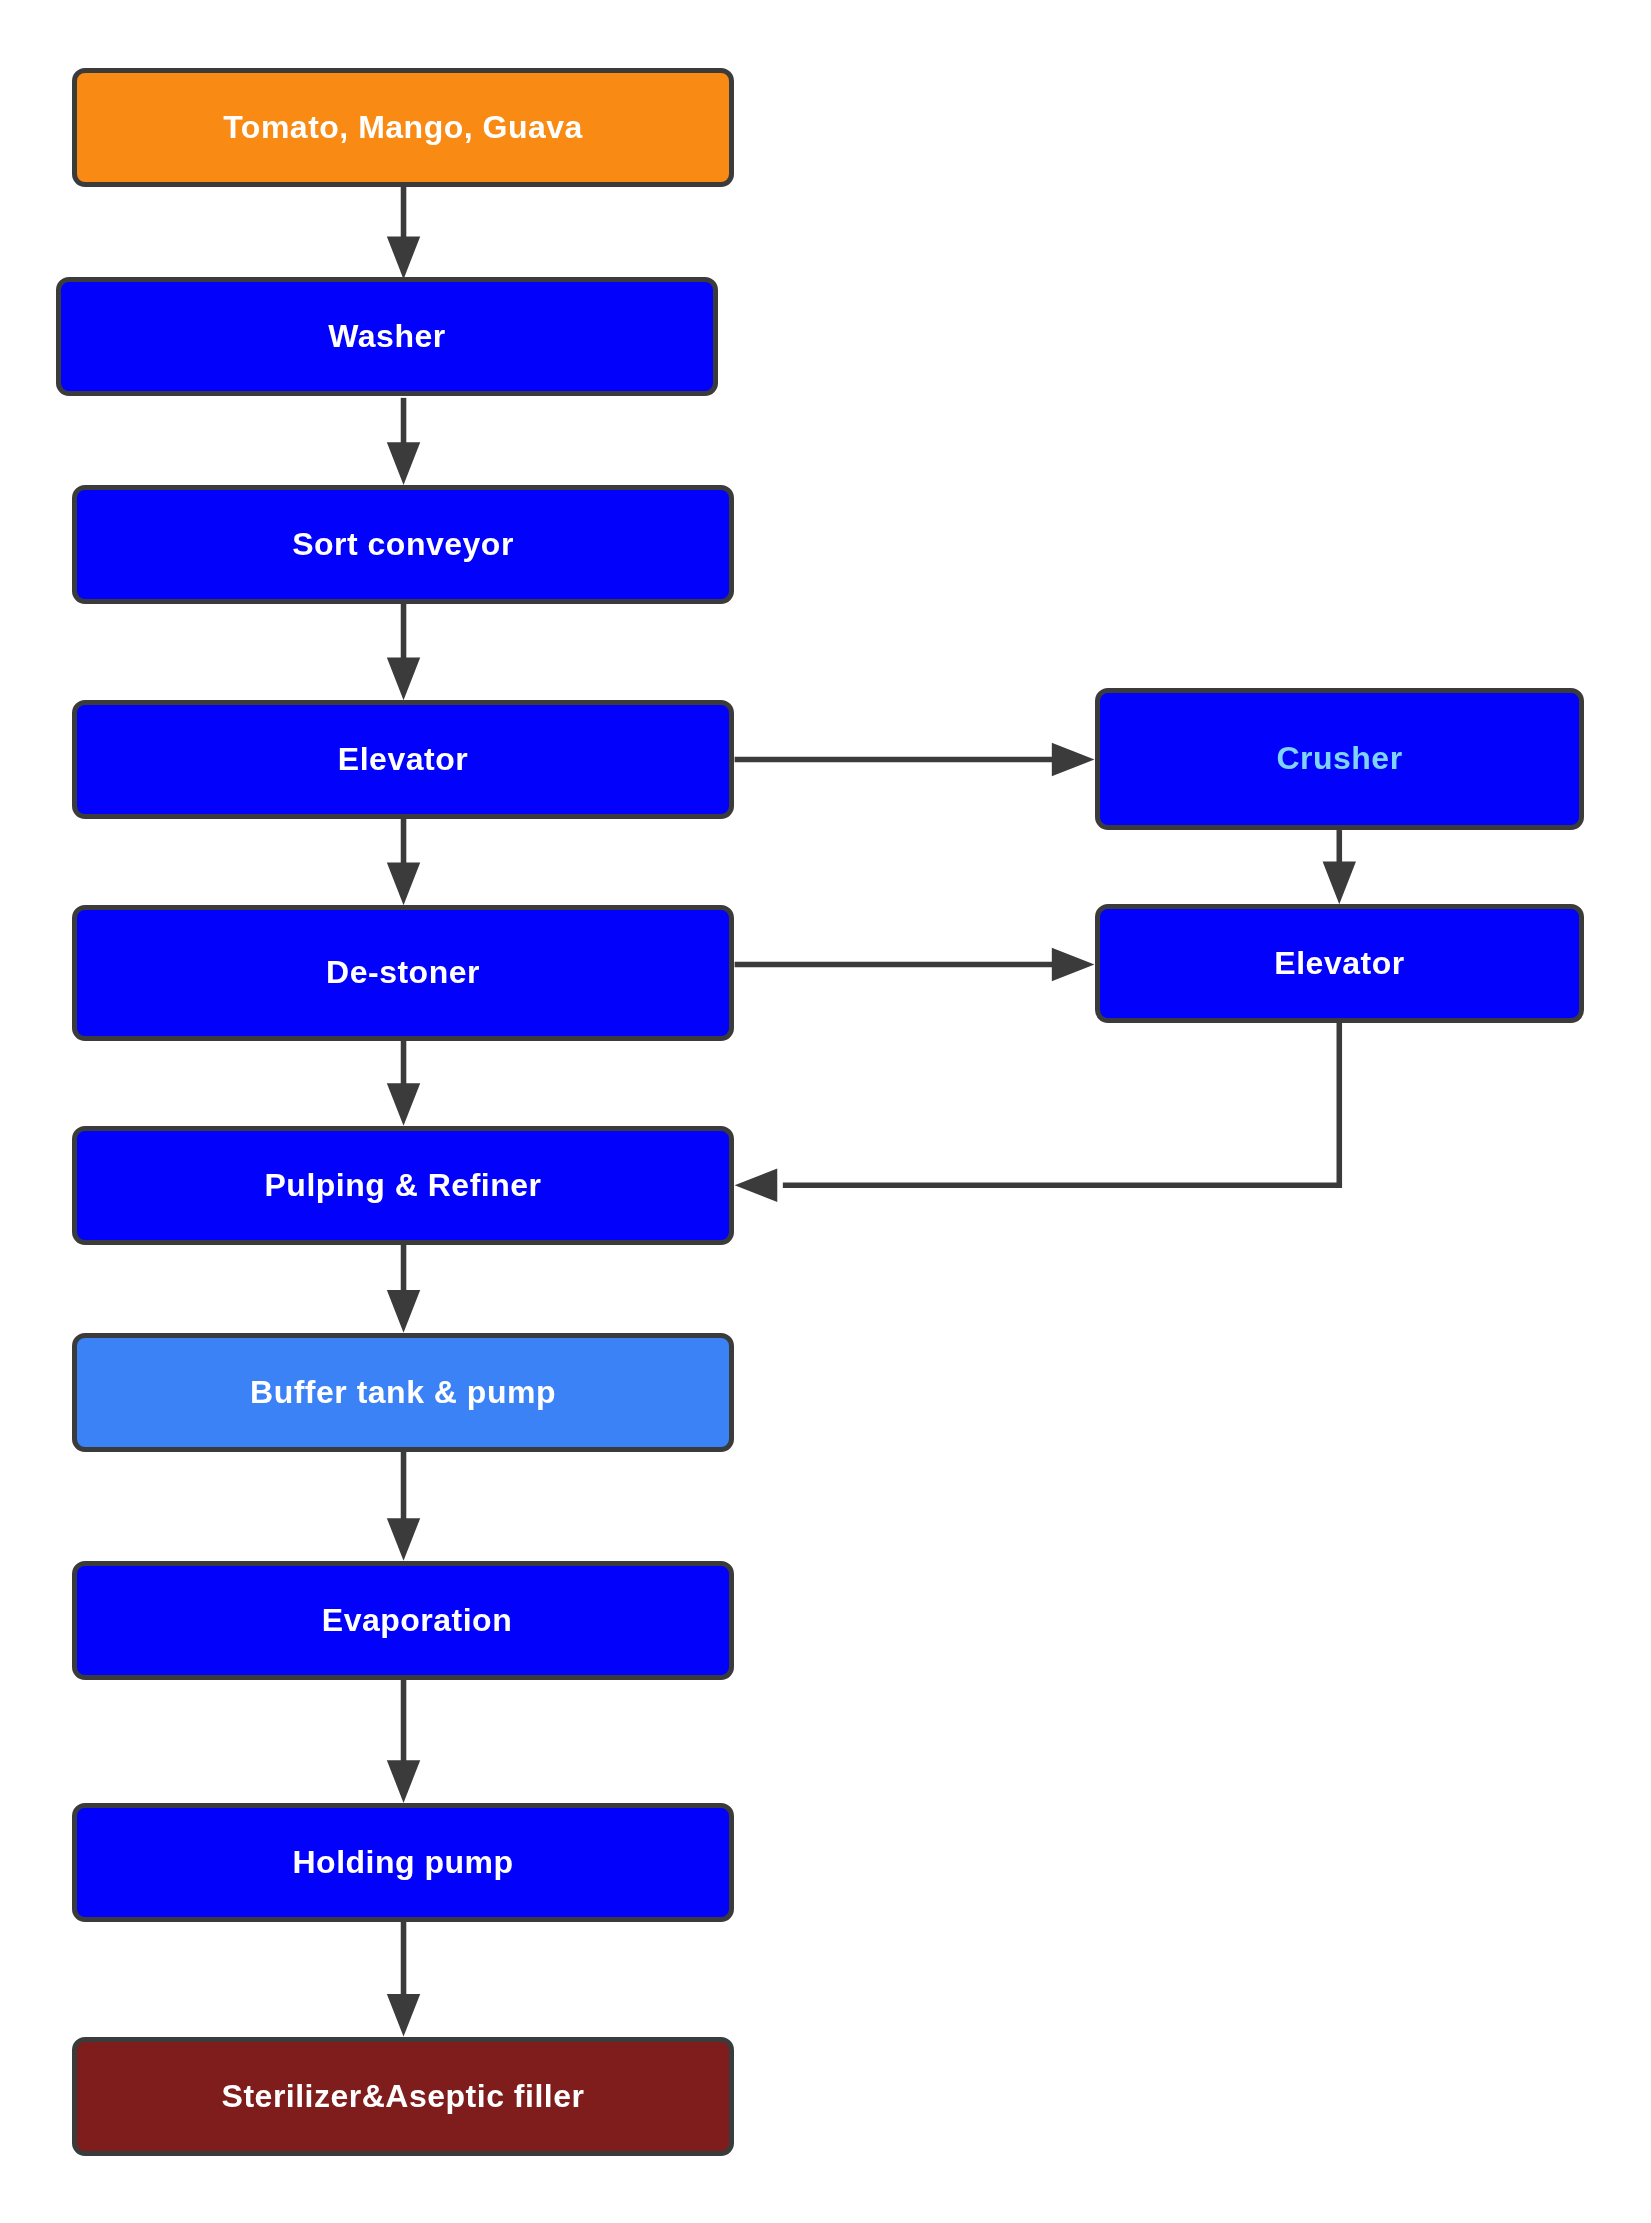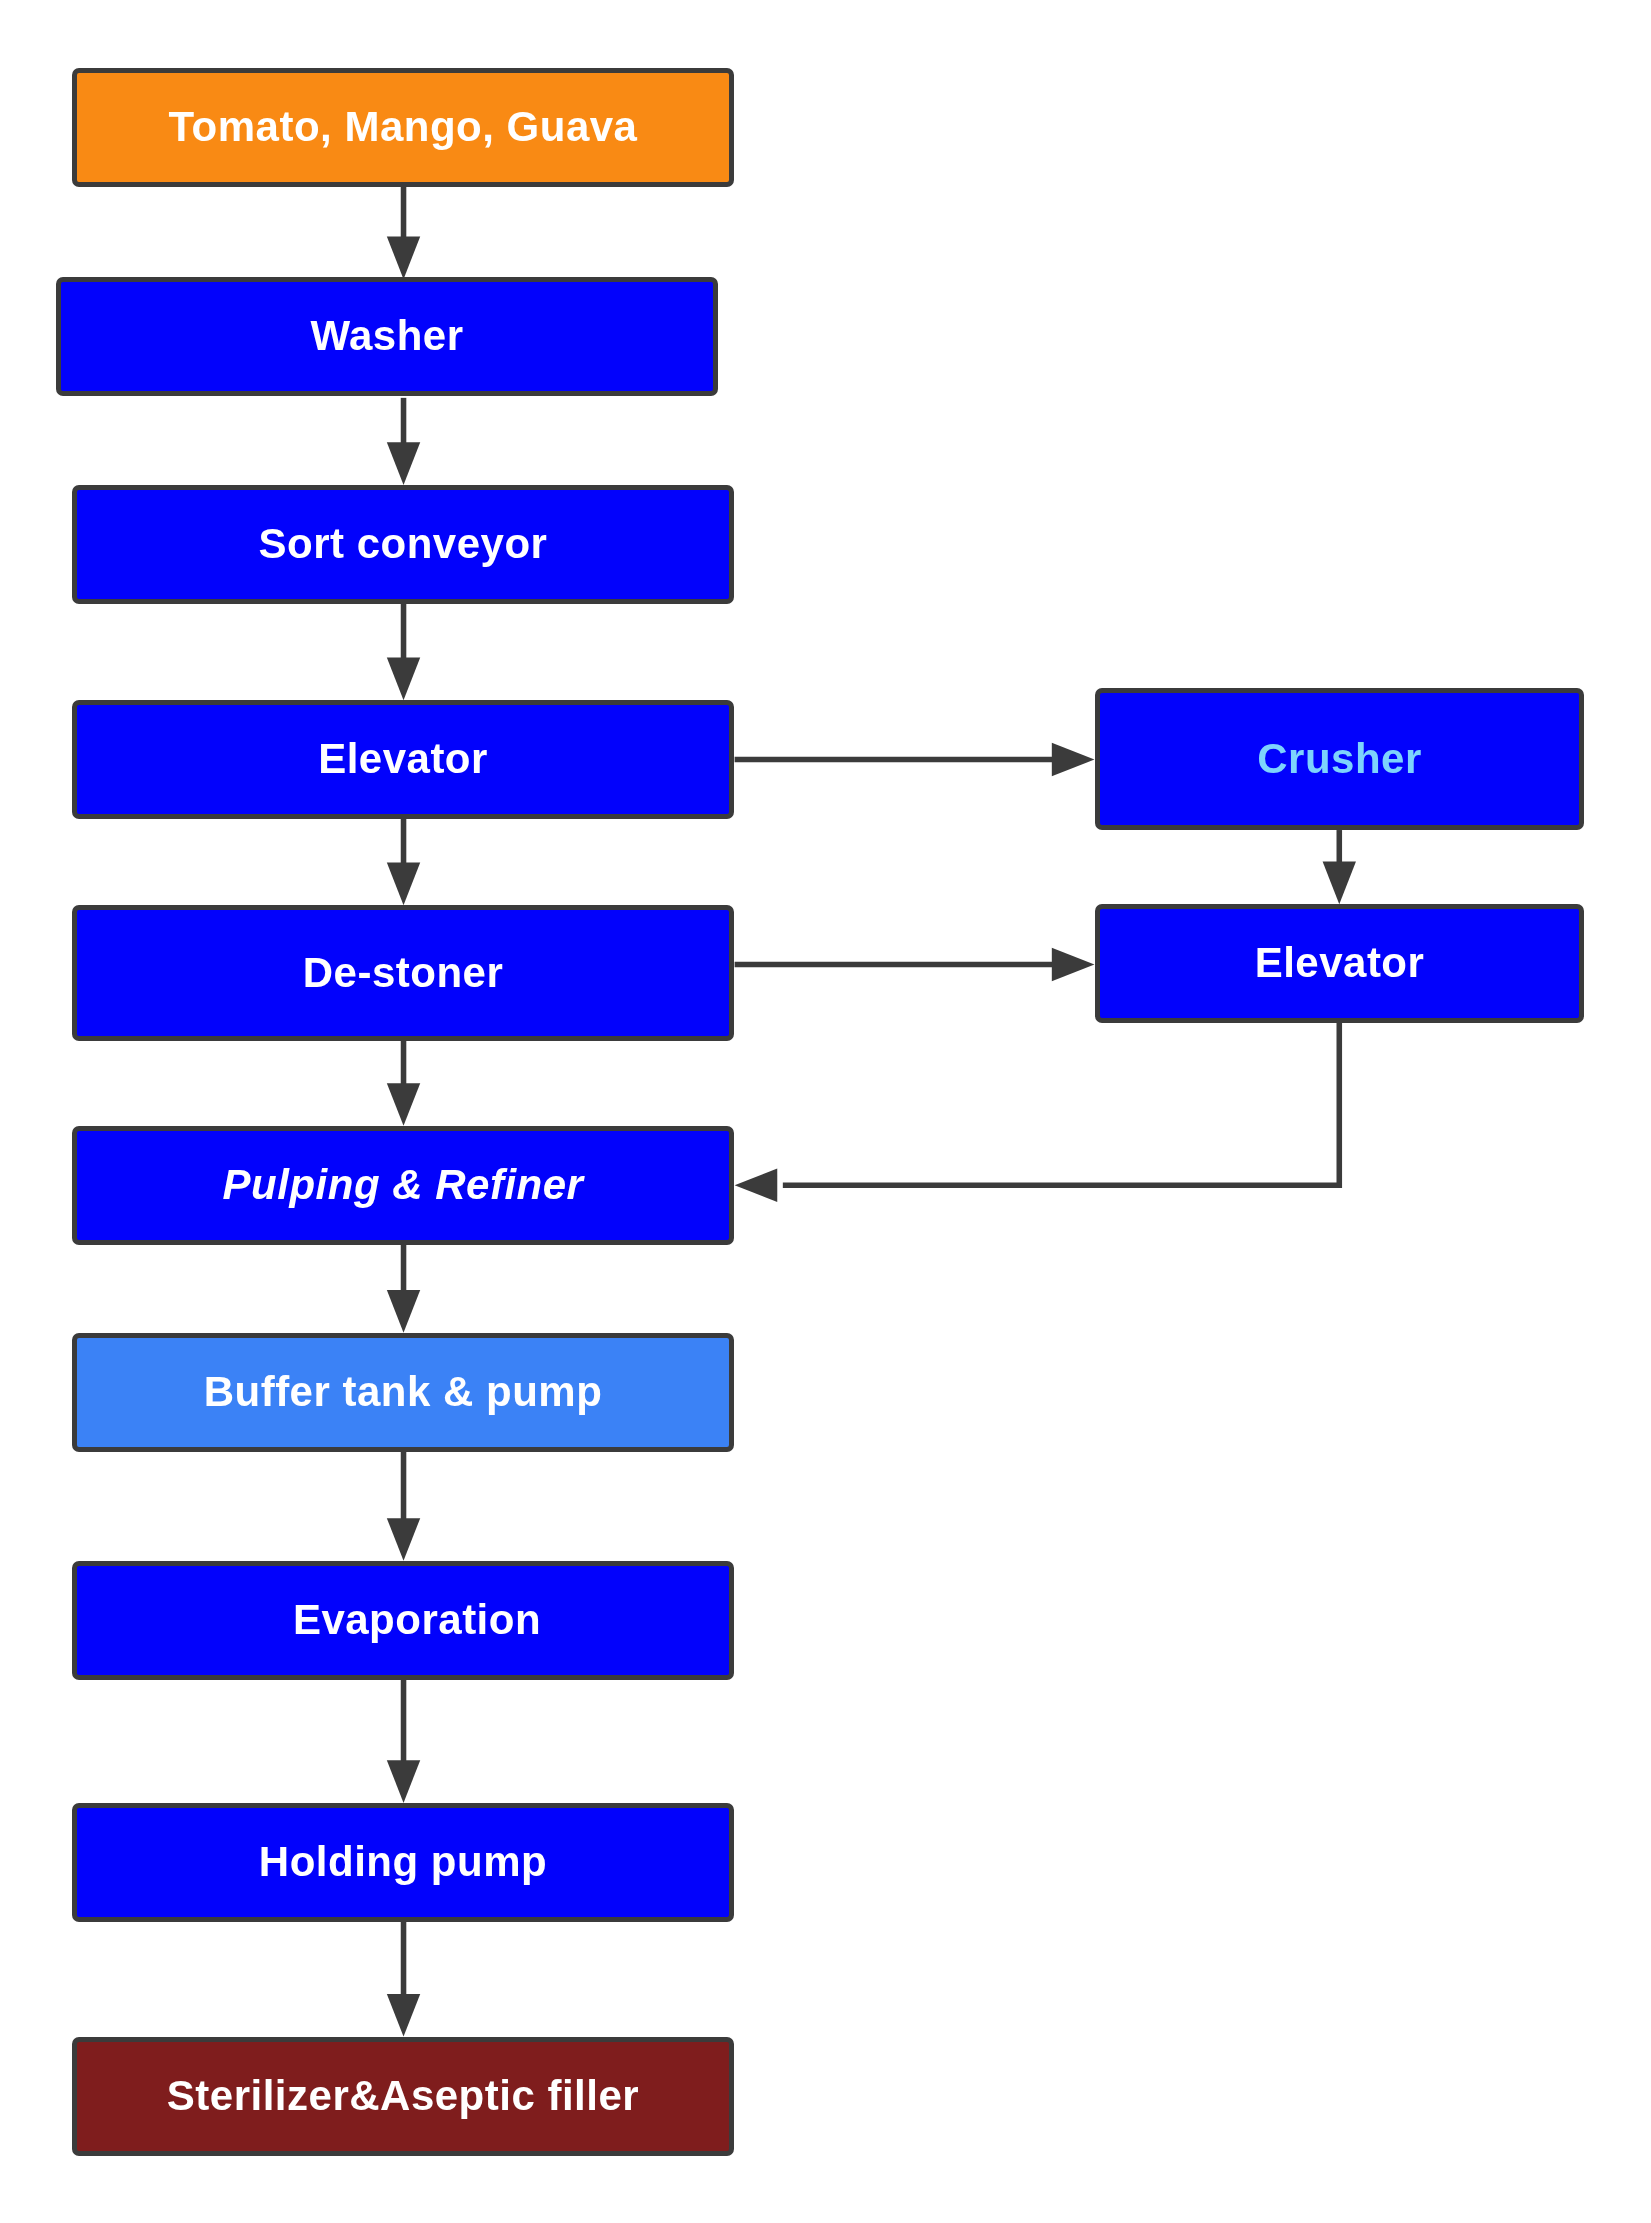--- a/index.html
+++ b/index.html
@@ -21,27 +21,27 @@
     fill: none;
     stroke-width: 6px;
     stroke-linecap: butt;
     stroke-linejoin: miter;
   }
   .edge-head { stroke: none; }
   .node {
     position: absolute;
     box-sizing: border-box;
     border: 5.6px solid #3b3b3b;
-    border-radius: 7px;
+    border-radius: 13px;
     display: flex;
     align-items: center;
     justify-content: center;
     text-align: center;
     font-weight: bold;
-    font-size: 42px;
+    font-size: 32px;
     line-height: 1.1;
     z-index: 1;
     letter-spacing: 0.5px;
   }
 </style>
 </head>
 <body>
 
 <div id="canvas">
 
@@ -120,21 +120,21 @@
   <div class="node" style="left: 72px; top: 485px; width: 662px; height: 119px; background: rgb(2, 2, 252); border-color: rgb(59, 59, 59); color: rgb(255, 255, 255);">Sort conveyor</div>
 
   <div class="node" style="left: 72px; top: 700px; width: 662px; height: 119px; background: rgb(2, 2, 252); border-color: rgb(59, 59, 59); color: rgb(255, 255, 255);">Elevator</div>
 
   <div class="node" style="left: 1095px; top: 688px; width: 489px; height: 142px; background: rgb(2, 2, 252); border-color: rgb(59, 59, 59); color: #7dd3fc;">Crusher</div>
 
   <div class="node" style="left: 72px; top: 905px; width: 662px; height: 136px; background: rgb(2, 2, 252); border-color: rgb(59, 59, 59); color: rgb(255, 255, 255);">De-stoner</div>
 
   <div class="node" style="left: 1095px; top: 904px; width: 489px; height: 119px; background: rgb(2, 2, 252); border-color: rgb(59, 59, 59); color: rgb(255, 255, 255);">Elevator</div>
 
-  <div class="node" style="left: 72px; top: 1126px; width: 662px; height: 119px; background: rgb(2, 2, 252); border-color: rgb(59, 59, 59); color: rgb(255, 255, 255); font-style: italic;">Pulping &amp; Refiner</div>
+  <div class="node" style="left: 72px; top: 1126px; width: 662px; height: 119px; background: rgb(2, 2, 252); border-color: rgb(59, 59, 59); color: rgb(255, 255, 255);">Pulping &amp; Refiner</div>
 
   <div class="node" style="left: 72px; top: 1333px; width: 662px; height: 119px; background: #3b82f6; border-color: rgb(59, 59, 59); color: rgb(255, 255, 255);">Buffer tank &amp; pump</div>
 
   <div class="node" style="left: 72px; top: 1561px; width: 662px; height: 119px; background: rgb(2, 2, 252); border-color: rgb(59, 59, 59); color: rgb(255, 255, 255); padding-left: 28px;">Evaporation</div>
 
   <div class="node" style="left: 72px; top: 1803px; width: 662px; height: 119px; background: rgb(2, 2, 252); border-color: rgb(59, 59, 59); color: rgb(255, 255, 255);">Holding pump</div>
 
   <div class="node" style="left: 72px; top: 2037px; width: 662px; height: 119px; background: #7f1d1d; border-color: rgb(59, 59, 59); color: rgb(255, 255, 255);">Sterilizer&amp;Aseptic filler</div>
 
 </div>

